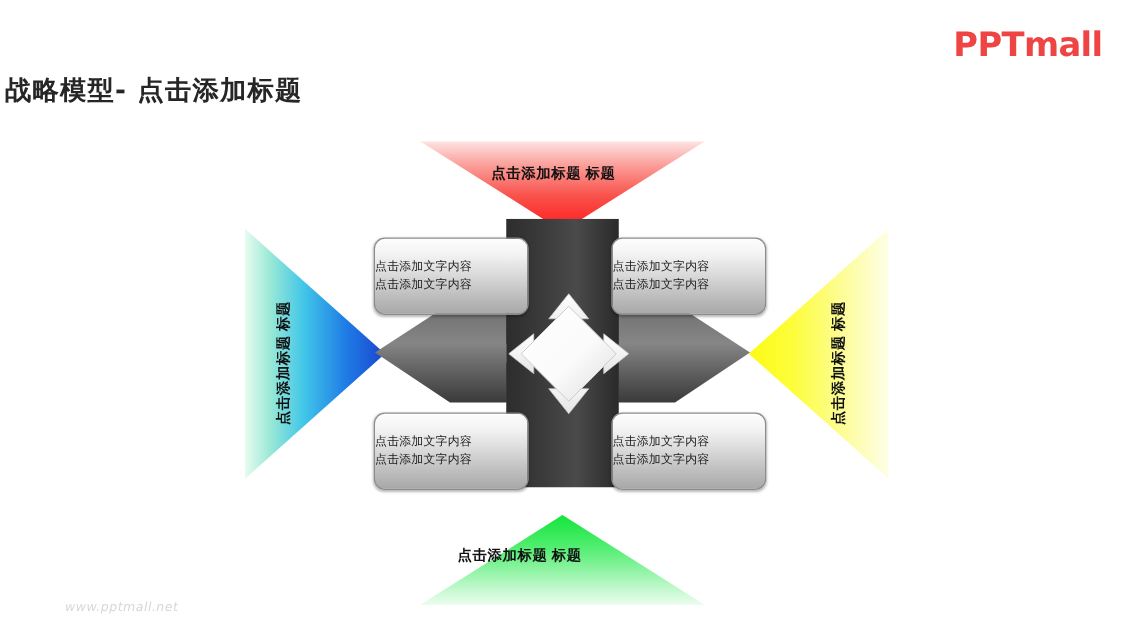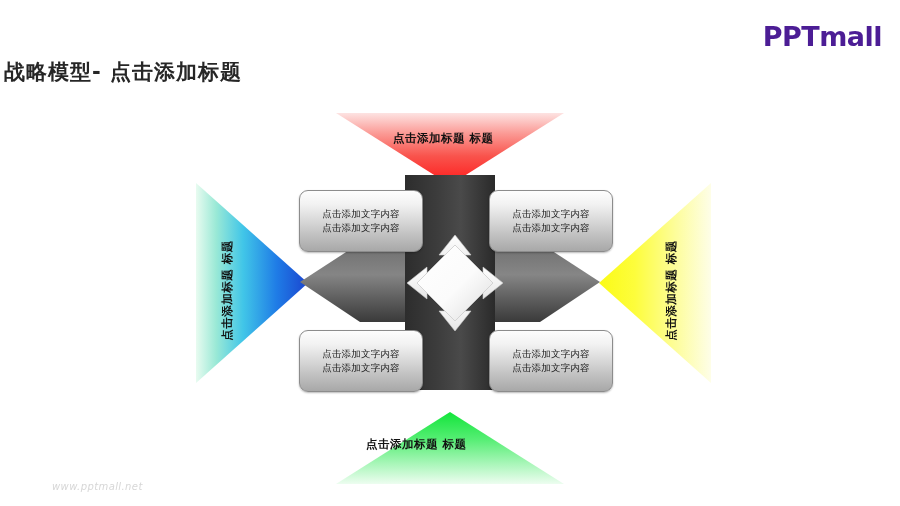--- a/index.html
+++ b/index.html
@@ -28,41 +28,42 @@
     letter-spacing: 1px;
     white-space: nowrap;
     margin-top: 36px;
   }
   #brand-logo {
     position: absolute;
     right: 18px;
     top: 21px;
     font-size: 27px;
     font-weight: bold;
-    color: #4c1d95;
+    color: #ef4444;
     letter-spacing: -0.5px;
     font-family: "DejaVu Sans", "Liberation Sans", sans-serif;
   }
   #footer-url {
     position: absolute;
     left: 52px;
     bottom: 14px;
     font-size: 10px;
     color: #d7d7d7;
     letter-spacing: 0.4px;
     font-style: italic;
   }
 
   
   #diagram {
     position: absolute;
     left: 0;
     top: 0;
     width: 900px;
     height: 506px;
+    font-family: Liberation Serif, serif;
   }
 
   
   .outer-arrow {
     position: absolute;
   }
   .outer-arrow svg { display: block; }
 
   .arrow-label {
     position: absolute;
@@ -126,21 +127,21 @@
     border: 1px solid #8c8c8c;
     background: linear-gradient(to bottom,
         #fdfdfd 0%,
         #f2f2f2 22%,
         #d6d6d6 52%,
         #c2c2c2 72%,
         #a8a8a8 100%);
     box-shadow: 0 1px 2px rgba(0,0,0,0.28);
     display: flex;
     flex-direction: column;
-    align-items: center;
+    align-items: flex-start;
     justify-content: center;
     box-sizing: border-box;
   }
   .content-box .line {
     font-size: 9.5px;
     color: #1a1a1a;
     line-height: 14px;
     white-space: nowrap;
     letter-spacing: 0.2px;
   }

